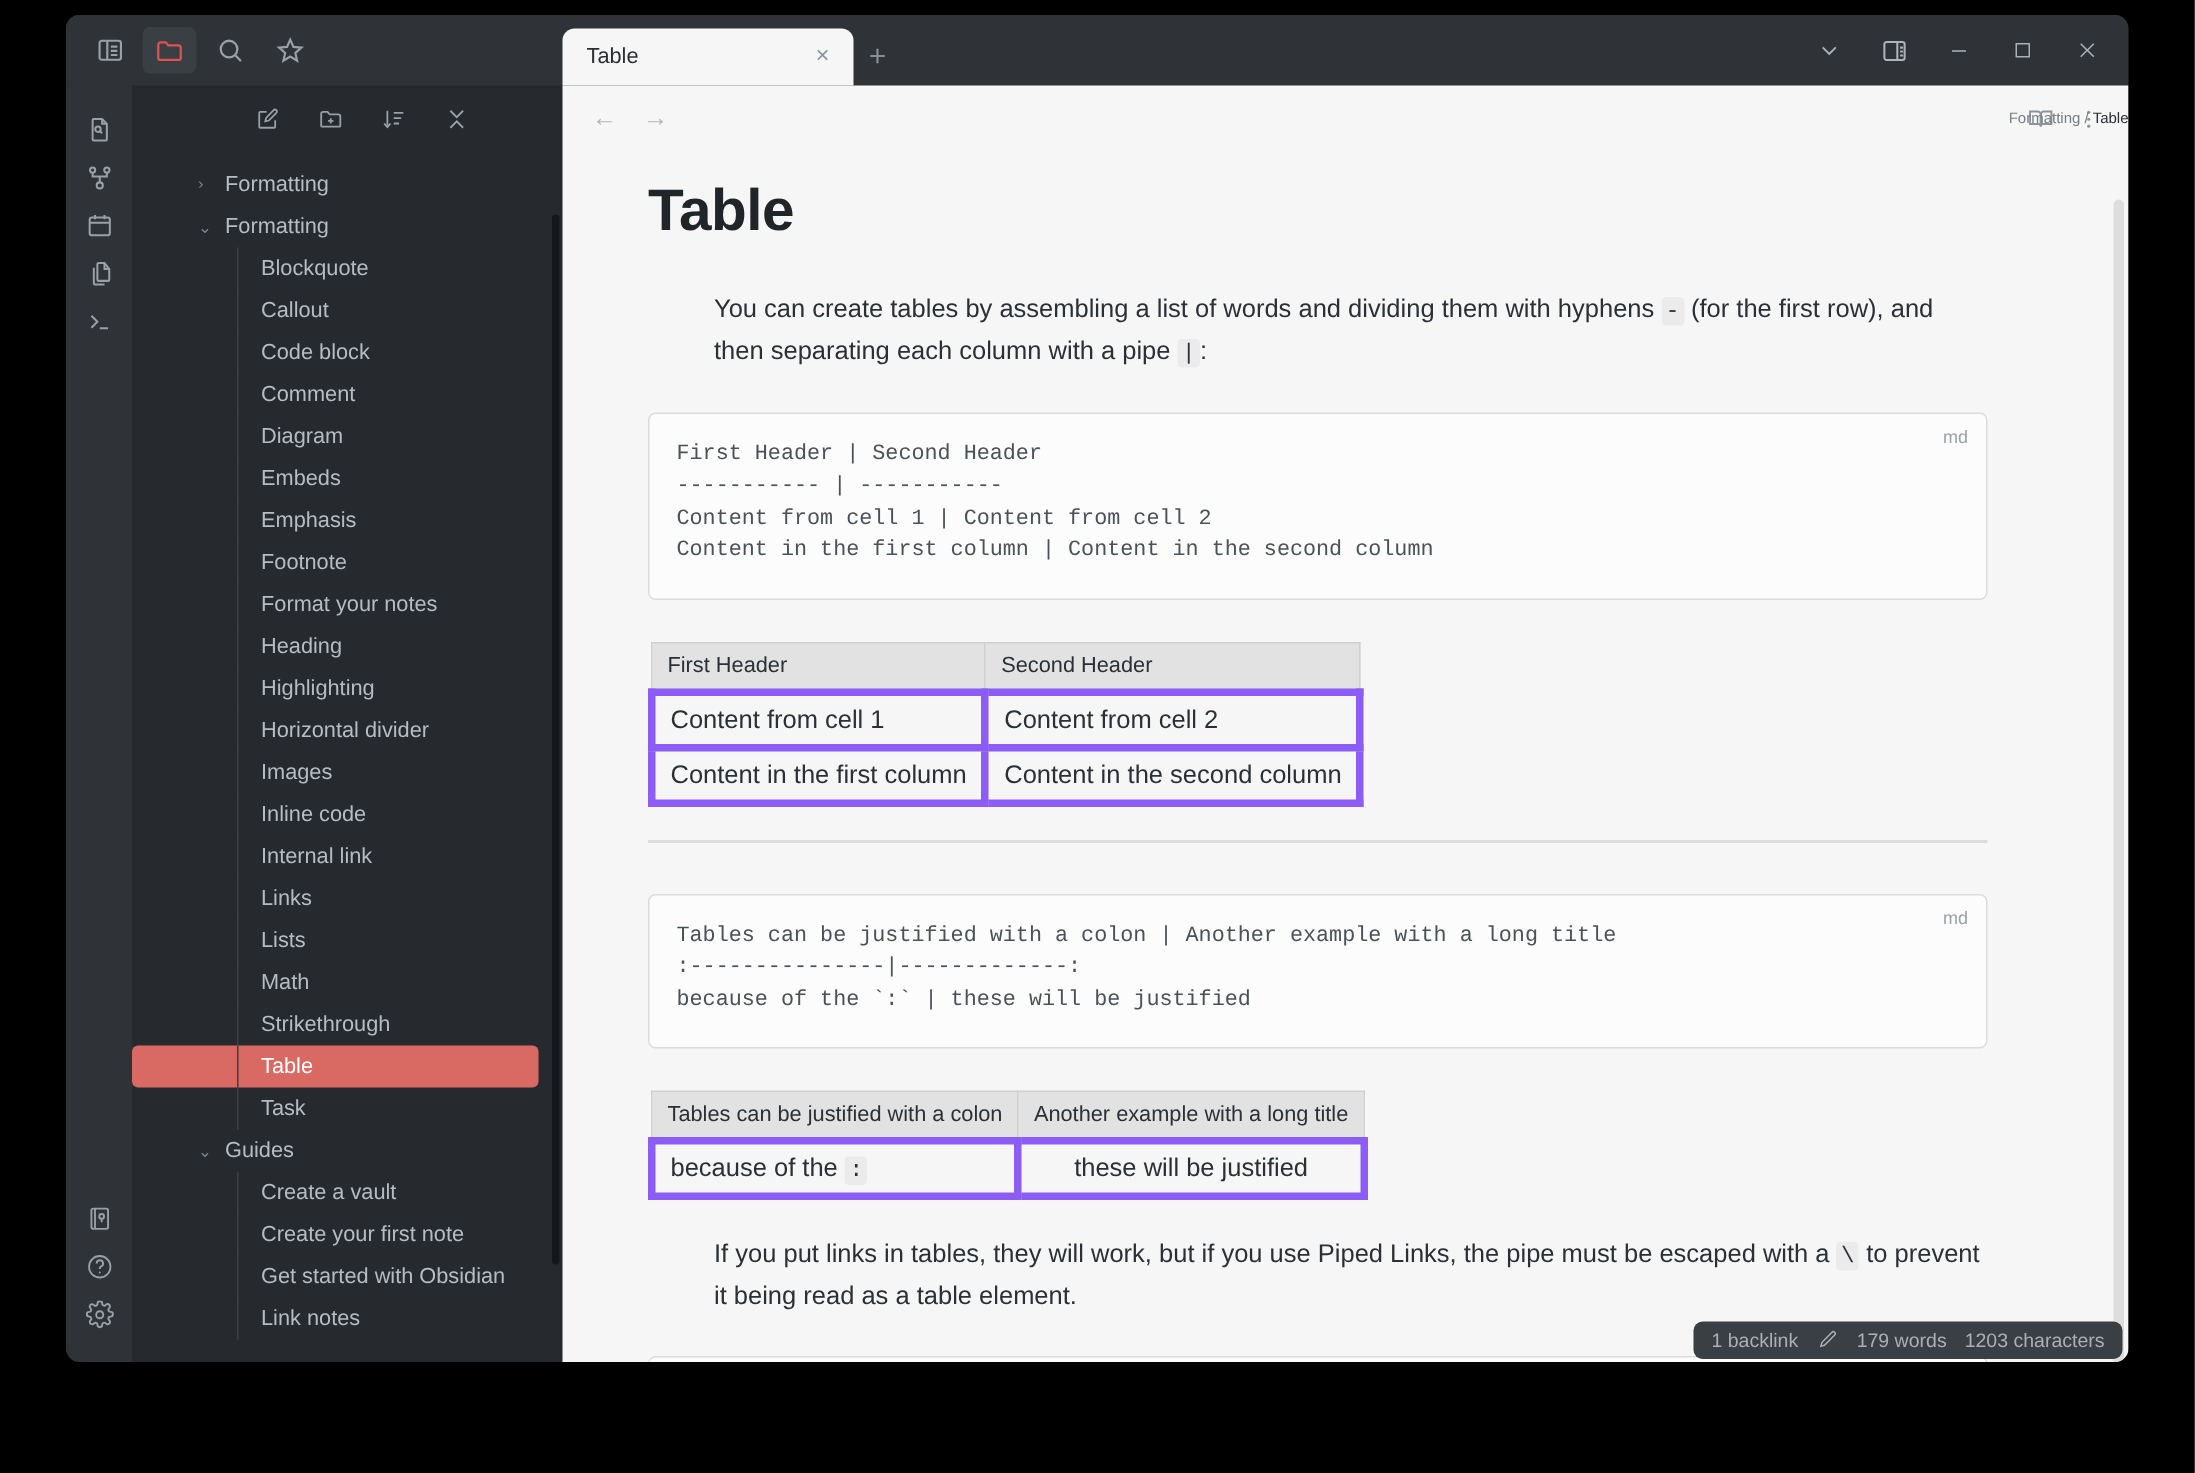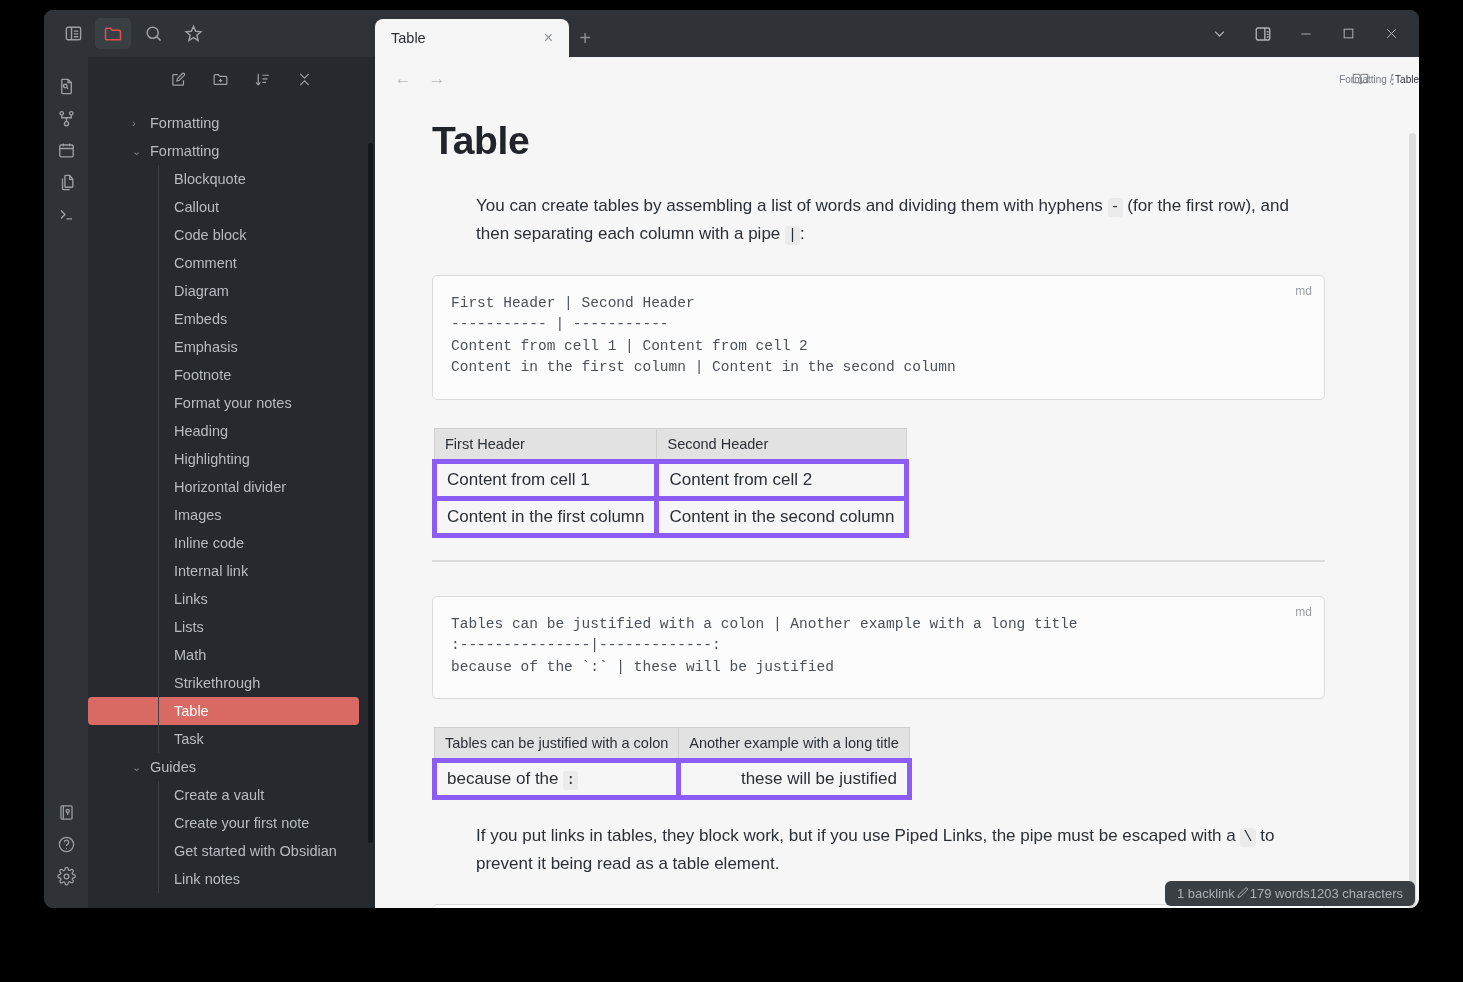--- a/index.html
+++ b/index.html
@@ -259,39 +259,40 @@
     text-align: left;
     padding: 7px 10px;
     border: 1px solid #cfcfcf;
   }
   table.md td {
     font-size: 17px;
     color: #2b3036;
     padding: 6px 10px;
     border: 5px solid #8b5cf6;
   }
-  table.md td.right { text-align: right; }
+  table.md td.right { text-align: center; }
   hr.divider {
     border: none;
     border-top: 2px solid #dcdcdc;
     margin: 18px 0 34px 0;
   }
   .main-scrollbar {
     position: absolute;
     right: 3px; top: 76px;
     width: 7px; height: 780px;
     background: #dddddd;
     border-radius: 4px;
   }
   .statusbar {
     position: absolute;
     right: 4px; bottom: 2px;
     background: #3a3f44;
     border-radius: 6px;
     display: flex; align-items: center;
+    gap: 12px;
     padding: 5px 12px;
     font-size: 13px;
     color: #a9b0b6;
     margin-left: 40px;
   }
   .statusbar .sb-icon { display: flex; align-items: center; color: #a9b0b6; }
   svg { display: block; }
 </style>
 </head>
 <body>
@@ -640,21 +641,21 @@
             </tr>
               </thead>
             <tbody>
               <tr>
                 <td><span>because of the </span><code class="inline">:</code></td>
                 <td class="right">these will be justified</td>
               </tr>
             </tbody>
           </table>
 
-          <p class="para"><span>If you put links in tables, they block work, but if you use Piped Links, the pipe must be escaped with a </span><code class="inline">\</code><span> to prevent it being read as a table element.</span></p>
+          <p class="para"><span>If you put links in tables, they will work, but if you use Piped Links, the pipe must be escaped with a </span><code class="inline">\</code><span> to prevent it being read as a table element.</span></p>
 
           <div class="codeblock">
             <span class="lang">md</span>
             <pre>First Header | Second Header</pre>
           </div>
 
         </div>
       </div>
 
       <div class="main-scrollbar"></div>

